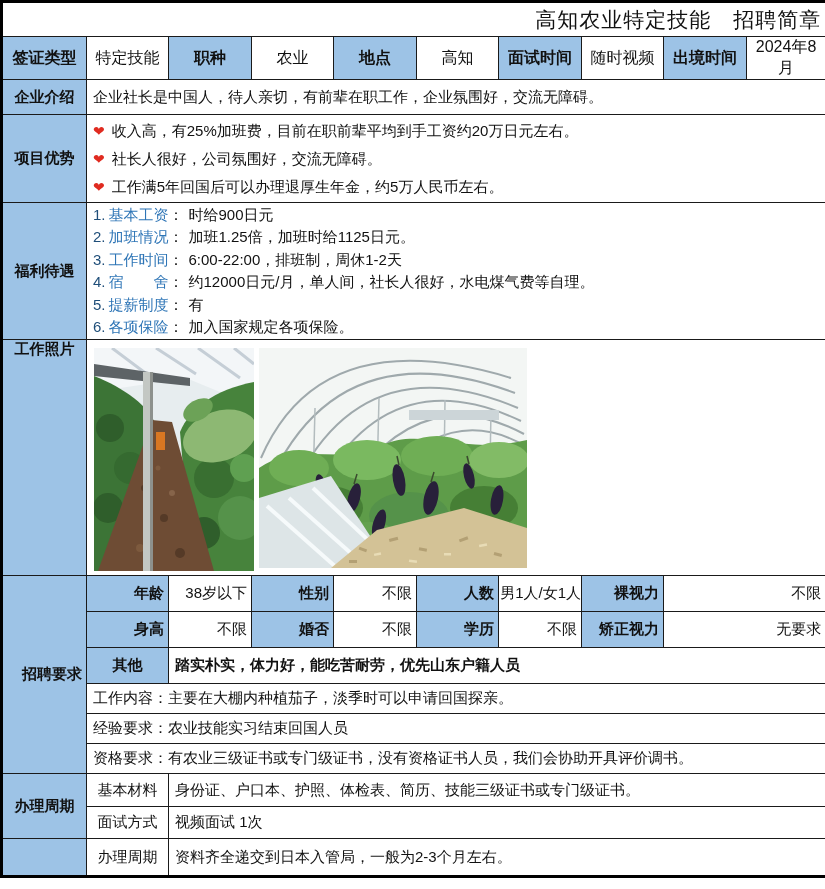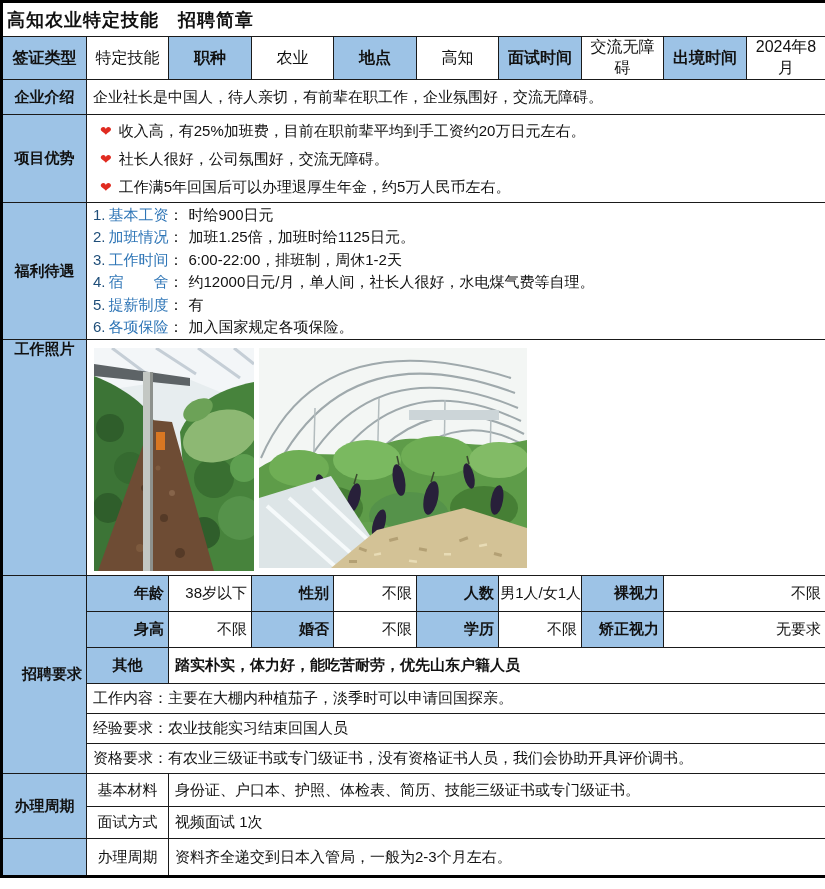--- a/index.html
+++ b/index.html
@@ -3,34 +3,34 @@
 <meta charset="utf-8">
 <style>
   html,body{margin:0;padding:0;background:#fff;}
   body{width:825px;font-family:"Liberation Sans","DejaVu Sans",sans-serif;color:#111;}
   table.doc{border-collapse:collapse;table-layout:fixed;width:825px;border:3px solid #000;}
   td{border:1px solid var(--border,#1a1a1a);padding:0 4px;font-size:15px;vertical-align:middle;overflow:hidden;word-break:break-all;}
   .blue{background:var(--header-blue,#9DC3E6);}
   .bold{font-weight:bold;}
   .center{text-align:center;}
   .r-title td{height:33px;border-bottom-width:1px;}
-  .title{font-size:18px;font-weight:bold;text-align:left;letter-spacing:1px;}
+  .title{font-size:21px;font-weight:normal;text-align:right;letter-spacing:1px;}
   .r-info td{height:40px;font-size:16px;}
   .r-intro td{height:34px;}
   .r-adv td{height:87px;}
   .r-ben td{height:136px;}
   .r-photo td{height:235px;vertical-align:top;}
   .r-req td{height:35px;text-align:right;}
   .r-other td{height:35px;}
   .r-line td{height:29px;}
   .r-int1 td{height:32px;margin-left:28px;}
   .r-int2 td{height:31px;}
   .r-int3 td{height:36px;}
   .content{padding-left:6px;}
-  .adv-line{line-height:27px;white-space:nowrap;margin-left:7px;}
+  .adv-line{line-height:27px;white-space:nowrap;}
   .heart{color:var(--heart-red,#E02B20);font-size:14px;margin-right:7px;}
   .ben-line{line-height:22.5px;white-space:nowrap;}
   .num{color:var(--number-navy,#1F4E79);margin-right:3px;}
   .bname{color:var(--link-blue,#2E75B6);text-underline-offset:2px;}
   .bcolon{margin-right:5px;}
   .photo-wrap{display:flex;align-items:flex-start;gap:5px;padding:8px 0 0 3px;}
   .photo{display:block;border:0;}
 </style>
 </head>
 <body>
@@ -57,21 +57,21 @@
   </tr>
 
   <tr class="r-info">
     <td class="blue bold center">签证类型</td>
     <td class="center">特定技能</td>
     <td class="blue bold center">职种</td>
     <td class="center">农业</td>
     <td class="blue bold center">地点</td>
     <td class="center">高知</td>
     <td class="blue bold center">面试时间</td>
-    <td class="center">交流无障碍</td>
+    <td class="center">随时视频</td>
     <td class="blue bold center">出境时间</td>
     <td class="center">2024年8月</td>
   </tr>
 
   <tr class="r-intro">
     <td class="blue bold center">企业介绍</td>
     <td colspan="9" class="content">企业社长是中国人，待人亲切，有前辈在职工作，企业氛围好，交流无障碍。</td>
   </tr>
 
   <tr class="r-adv">

